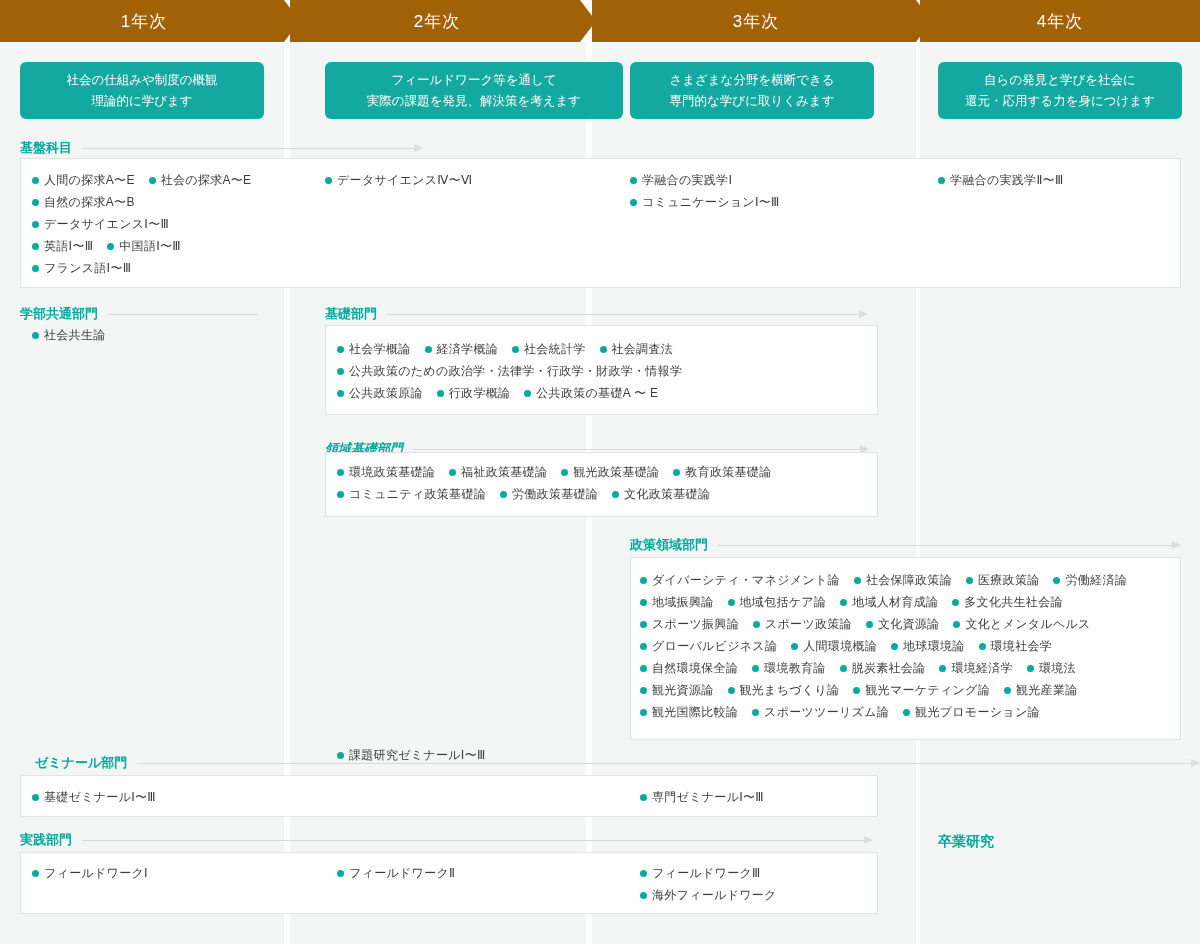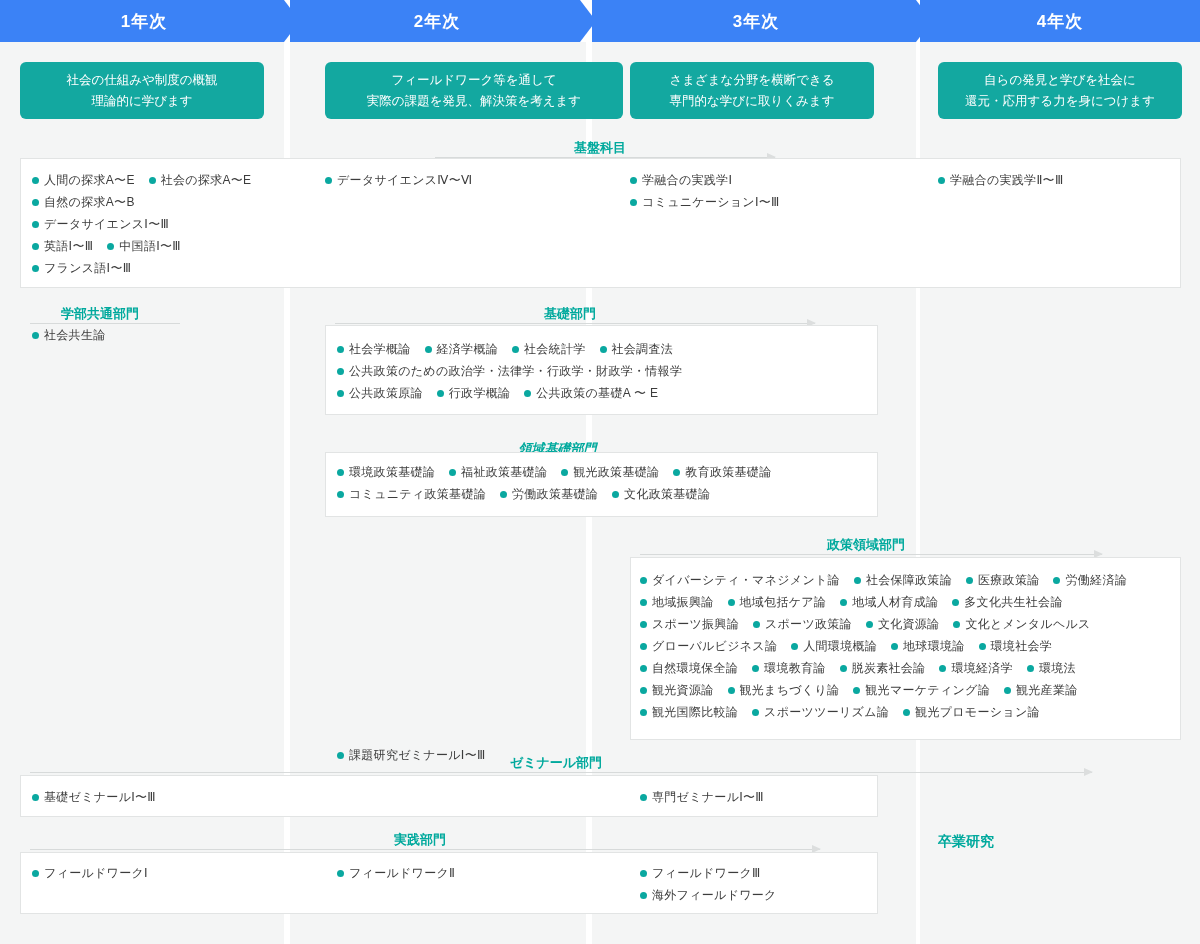--- a/index.html
+++ b/index.html
@@ -17,24 +17,24 @@
     background: #f4f5f5;
   }
   .col-bg.c0 { left: 0px;   width: 284px; }
   .col-bg.c1 { left: 290px; width: 296px; }
   .col-bg.c2 { left: 592px; width: 324px; }
   .col-bg.c3 { left: 920px; width: 280px; }
 
   
   .hdr {
     position: absolute; top: 0; height: 42px;
-    background: #3b82f6;
+    background: #a16207;
     color: #ffffff;
     display: flex; align-items: center; justify-content: center;
-    font-size: 17px; font-weight: bold; letter-spacing: 1px;
+    font-size: 17px; font-weight: normal; letter-spacing: 1px;
   }
   .hdr.h0 { left: 0px;   width: 300px;
             clip-path: polygon(0 0, 284px 0, 300px 50%, 284px 100%, 0 100%); }
   .hdr.h1 { left: 290px; width: 306px;
             clip-path: polygon(0 0, 290px 0, 306px 50%, 290px 100%, 0 100%); }
   .hdr.h2 { left: 592px; width: 340px;
             clip-path: polygon(0 0, 324px 0, 340px 50%, 324px 100%, 0 100%); }
   .hdr.h3 { left: 920px; width: 280px; }
   .hdr span { transform: translateX(-6px); }
   .hdr.h3 span { transform: none; }
@@ -52,21 +52,20 @@
   .pill.p1 { left: 325px; width: 298px; }
   .pill.p2 { left: 630px; width: 244px; }
   .pill.p3 { left: 938px; width: 244px; }
 
   
   .sec-label {
     position: absolute;
     display: flex; align-items: center;
     font-size: 13px; font-weight: bold; color: #00a99d;
     white-space: nowrap;
-    flex-direction: column;
   }
   .sec-label .rule {
     position: relative;
     height: 1px; background: #d7dada;
     margin-left: 10px;
   }
   .sec-label .rule::after {
     content: "";
     position: absolute; right: -1px; top: -4px;
     border-left: 9px solid #dcdede;
@@ -436,21 +435,21 @@
           <span class="dot"></span>
           <span>スポーツツーリズム論</span>
         </span>
         <span class="item">
           <span class="dot"></span>
           <span>観光プロモーション論</span>
         </span>
       </div>
     </div>
 
-  <div class="sec-label" style="left:20px; top:754px;">
+  <div class="sec-label" style="left:35px; top:754px;">
     <span>ゼミナール部門</span>
     <span class="rule" style="width:1062px;"></span>
   </div>
   <div class="box" style="left:20px; top:775px; width:858px; height:42px;"></div>
   <div class="lines" id="seminar-y1" style="left:32px; top:789px;">
       <div class="line">
         <span class="item">
           <span class="dot"></span>
           <span>基礎ゼミナールⅠ〜Ⅲ</span>
         </span>

